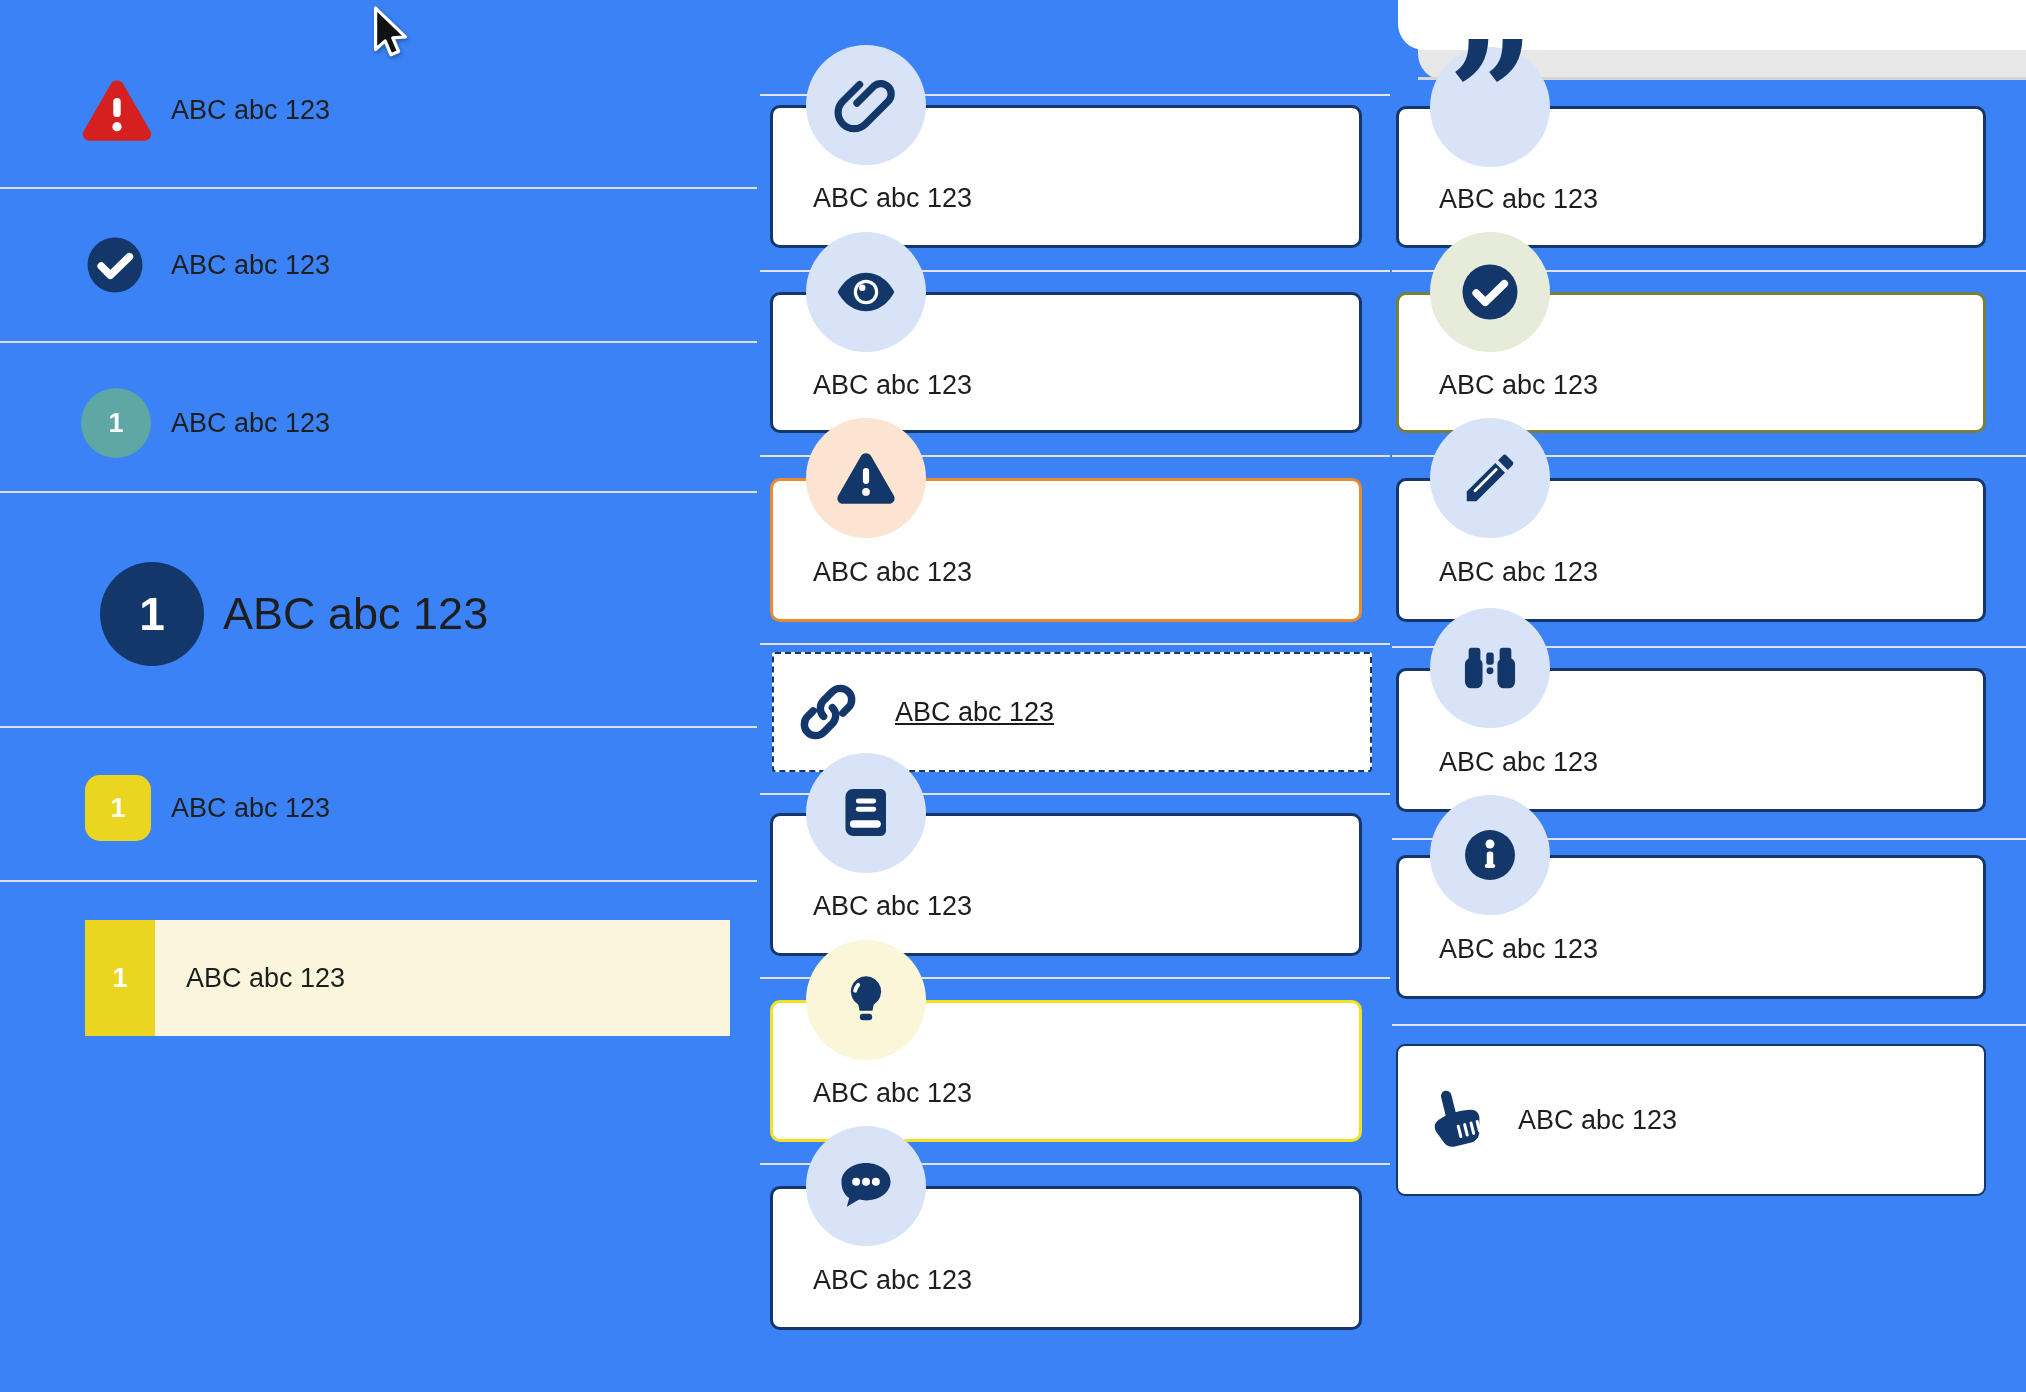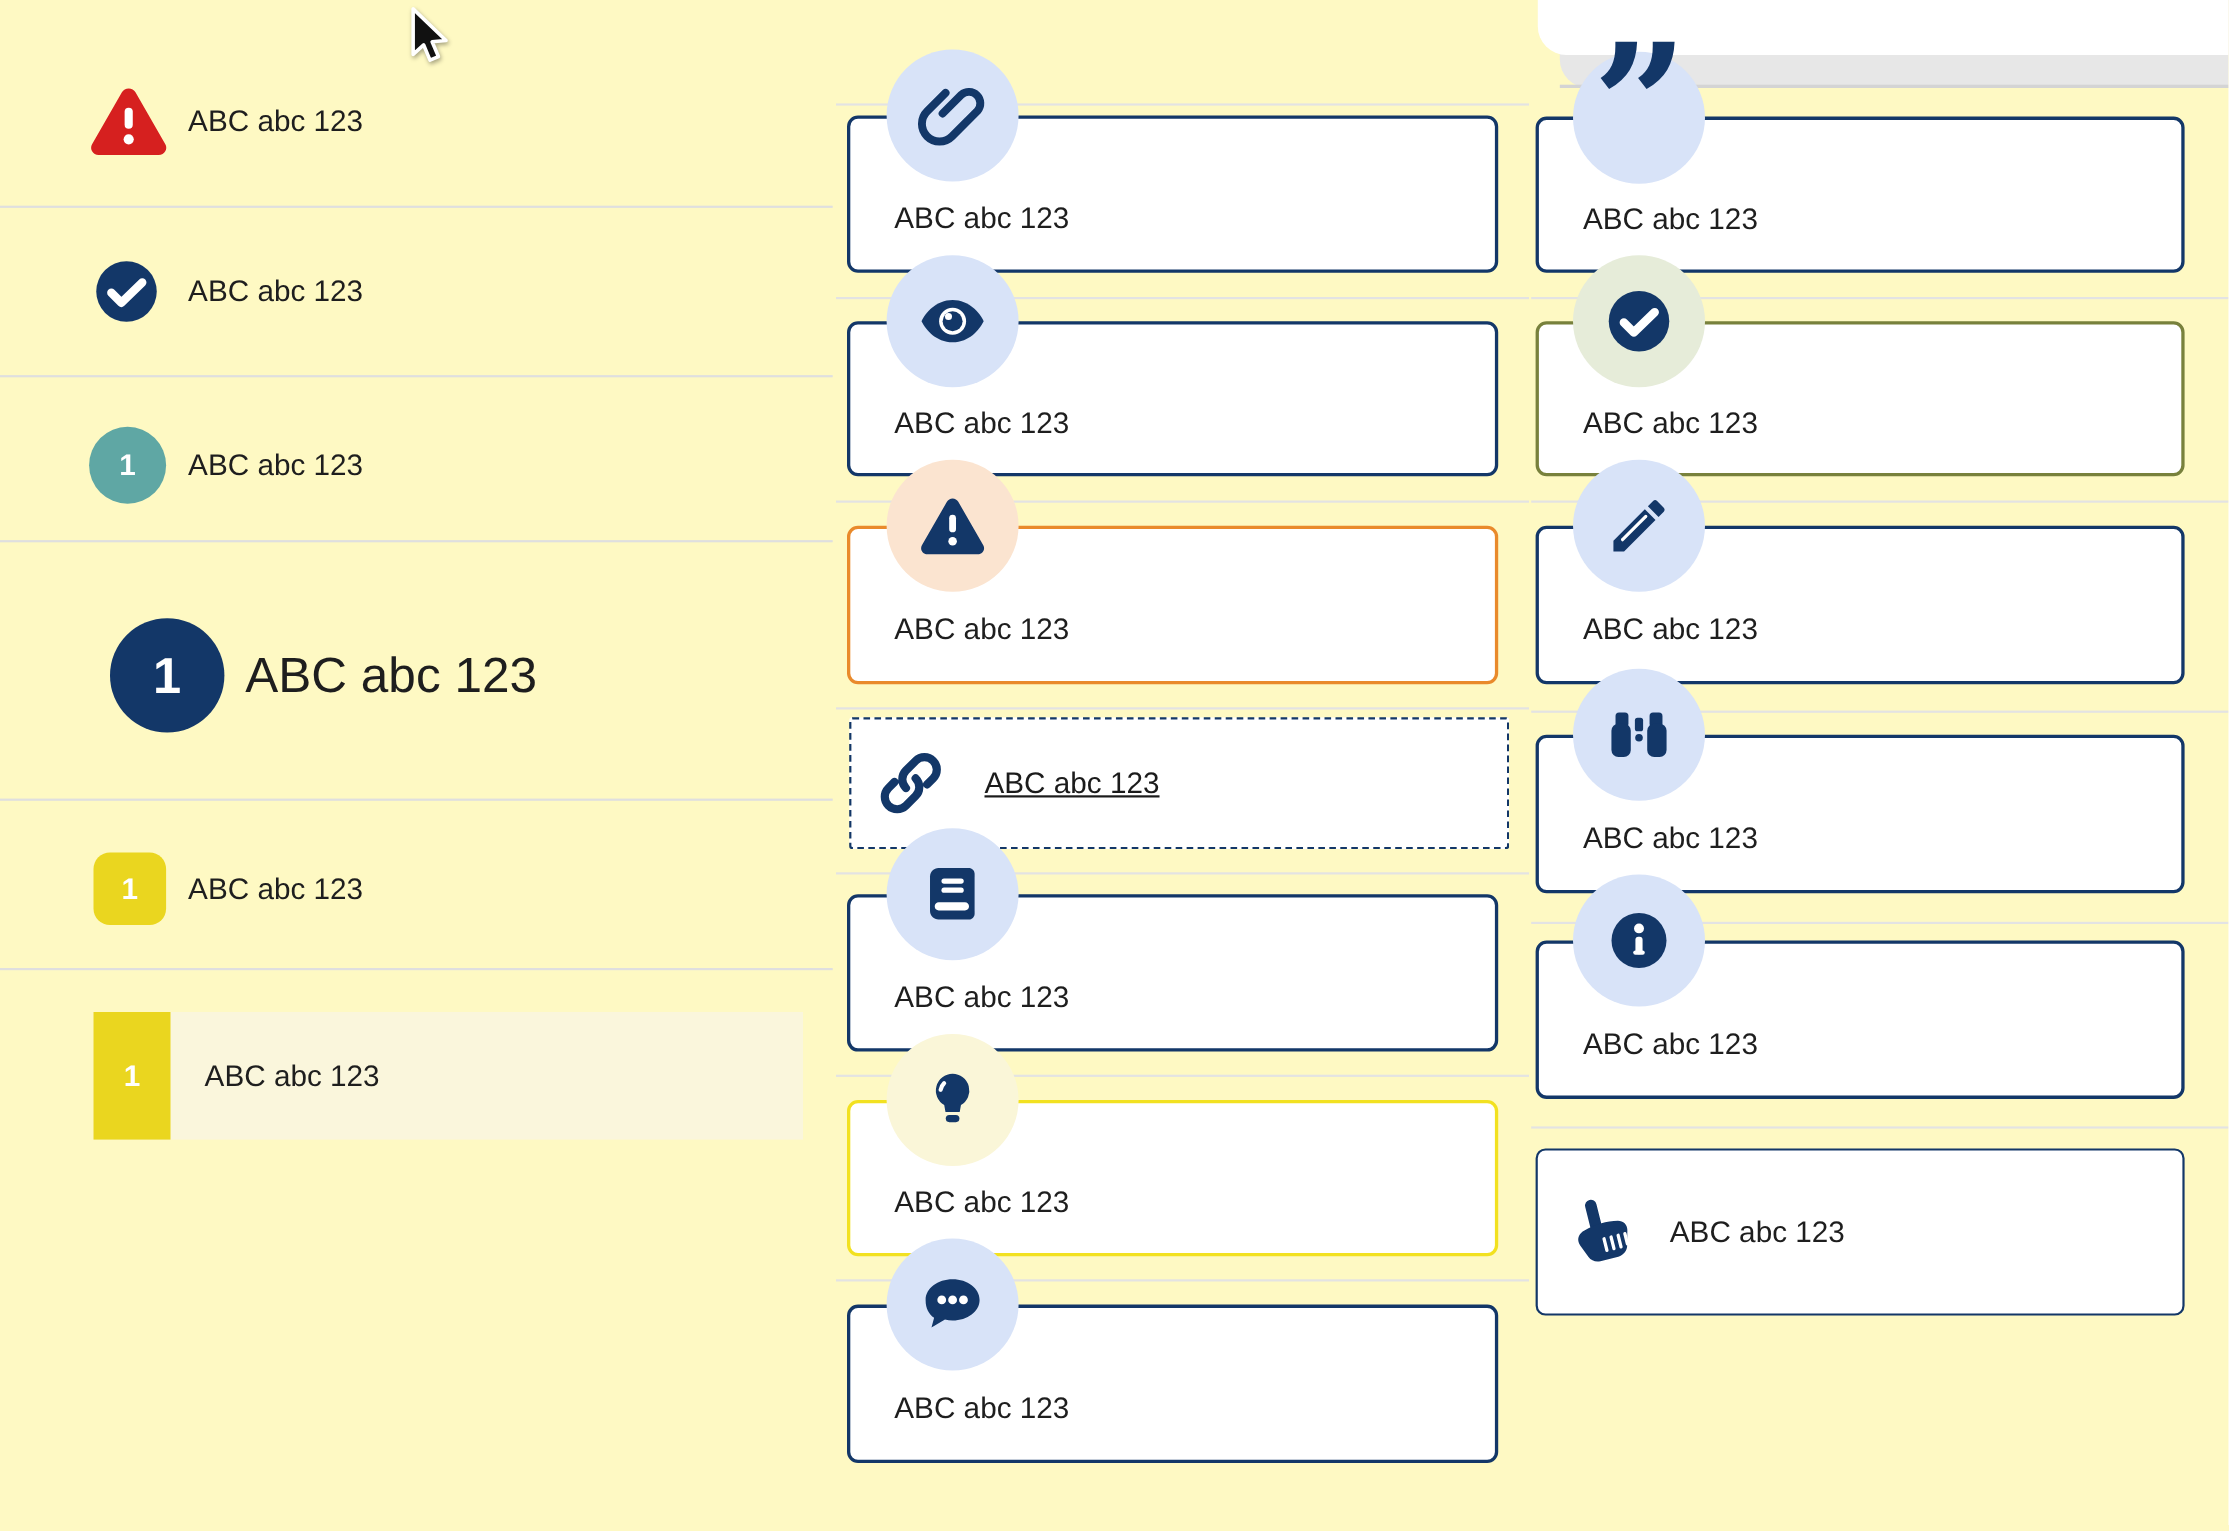--- a/index.html
+++ b/index.html
@@ -1,16 +1,16 @@
 <!DOCTYPE html>
 <html><head>
 <meta charset="utf-8">
 <style>
   html,body{margin:0;padding:0;background:#fff;}
-  .stage{position:relative;width:2026px;height:1392px;background:#fef9c3;overflow:hidden;
+  .stage{position:relative;width:2026px;height:1392px;background:#3b82f6;overflow:hidden;
          font-family:"Liberation Sans","DejaVu Sans",sans-serif;color:#1e1e1e;}
   .abs{position:absolute;}
   .sep{position:absolute;height:2px;background:#dfdfdf;}
   .sep.col{background:#e3e3e3;}
   .label{position:absolute;font-size:27px;line-height:28px;white-space:nowrap;color:#1e1e1e;}
   .label.big{font-size:45px;line-height:46px;}
   .icon-circle{position:absolute;width:120px;height:120px;border-radius:50%;
                display:flex;align-items:center;justify-content:center;}
   .bg-blue{background:#d8e3f8;}
   .bg-peach{background:#fbe4d0;}

